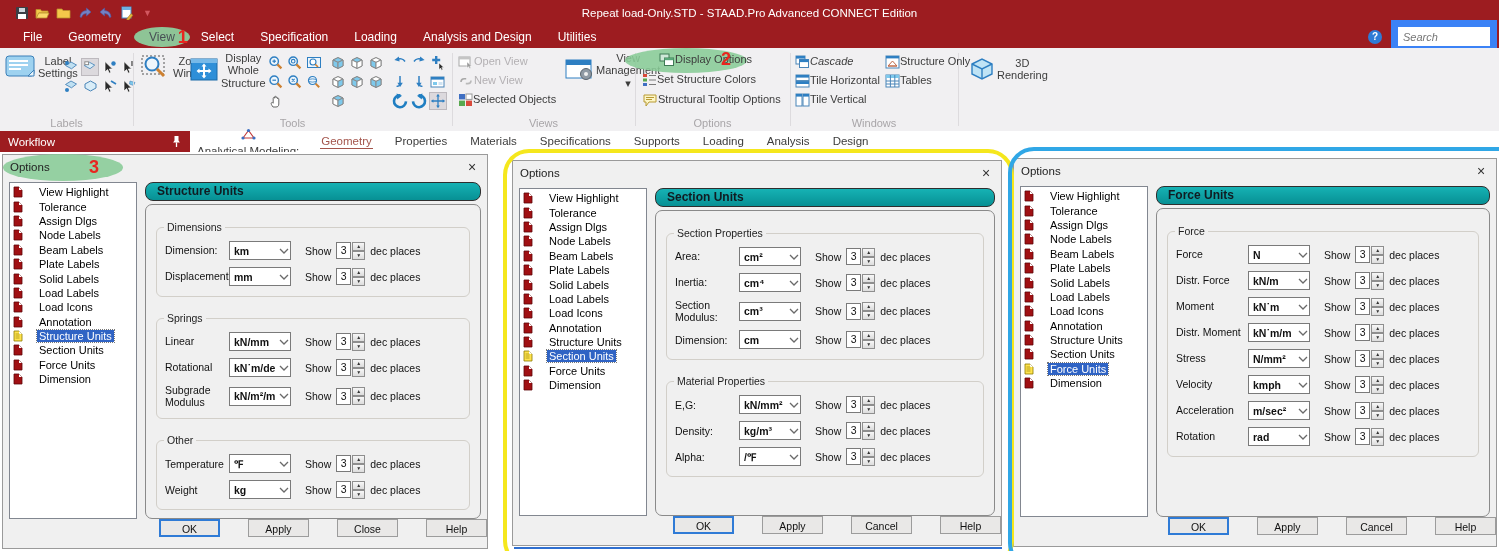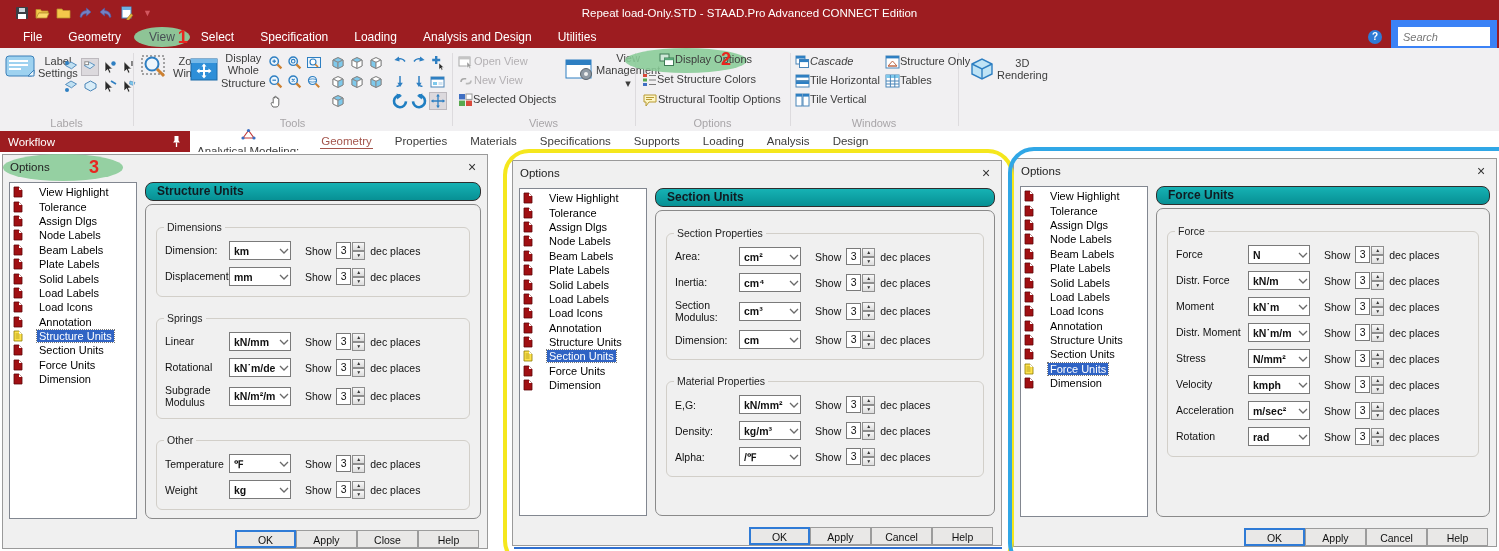--- a/index.html
+++ b/index.html
@@ -76,21 +76,21 @@
   .combo{width:62px;height:19px;flex:none;background:#fff;border:1px solid #7a7a7a;display:flex;align-items:center;
          padding-left:4px;box-sizing:border-box;}
   .combo .val{font-weight:bold;font-size:10.5px;white-space:nowrap;overflow:hidden;flex:1;}
   .combo .chev{flex:none;width:13px;display:flex;justify-content:center;}
   .show-lbl{margin-left:14px;margin-right:5px;}
   .decbox{width:13px;height:15px;background:#fff;border:1px solid #7a7a7a;text-align:center;font-size:10.5px;line-height:15px;flex:none;}
   .spin{width:13px;height:18px;display:flex;flex-direction:column;margin-left:1px;flex:none;}
   .spin .sp{flex:1;background:linear-gradient(#f7f7f7,#dcdcdc);border:1px solid #8e8e8e;font-size:5px;line-height:7px;
             text-align:center;color:#333;box-sizing:border-box;}
   .dec-suffix{margin-left:5px;}
-  .dlg-btns{height:29px;flex:none;display:flex;justify-content:flex-end;align-items:flex-end;gap:0;padding-right:8px;}
+  .dlg-btns{height:29px;flex:none;display:flex;justify-content:flex-end;align-items:flex-start;gap:28px;padding-right:0;}
   .btn{width:61px;height:18px;background:#e9e8e7;border:1px solid #9c9c9c;font-size:10.5px;text-align:center;
        line-height:16px;box-sizing:border-box;color:#111;}
   .btn.focused{border:2px solid #2f7bd6;line-height:14px;}
   
   .outline{position:absolute;pointer-events:none;z-index:4;border-radius:26px;}
   .outline-y{left:503px;top:-3px;width:503px;height:410px;border:4px solid #f5e71d;}
   .outline-b{left:1008px;top:-5px;width:520px;height:414px;border:4px solid #30a7e6;}
   .bottom-blue{position:absolute;left:514px;top:395px;width:488px;height:2px;background:#2f6fd0;z-index:2;}
 </style>
 </head>

